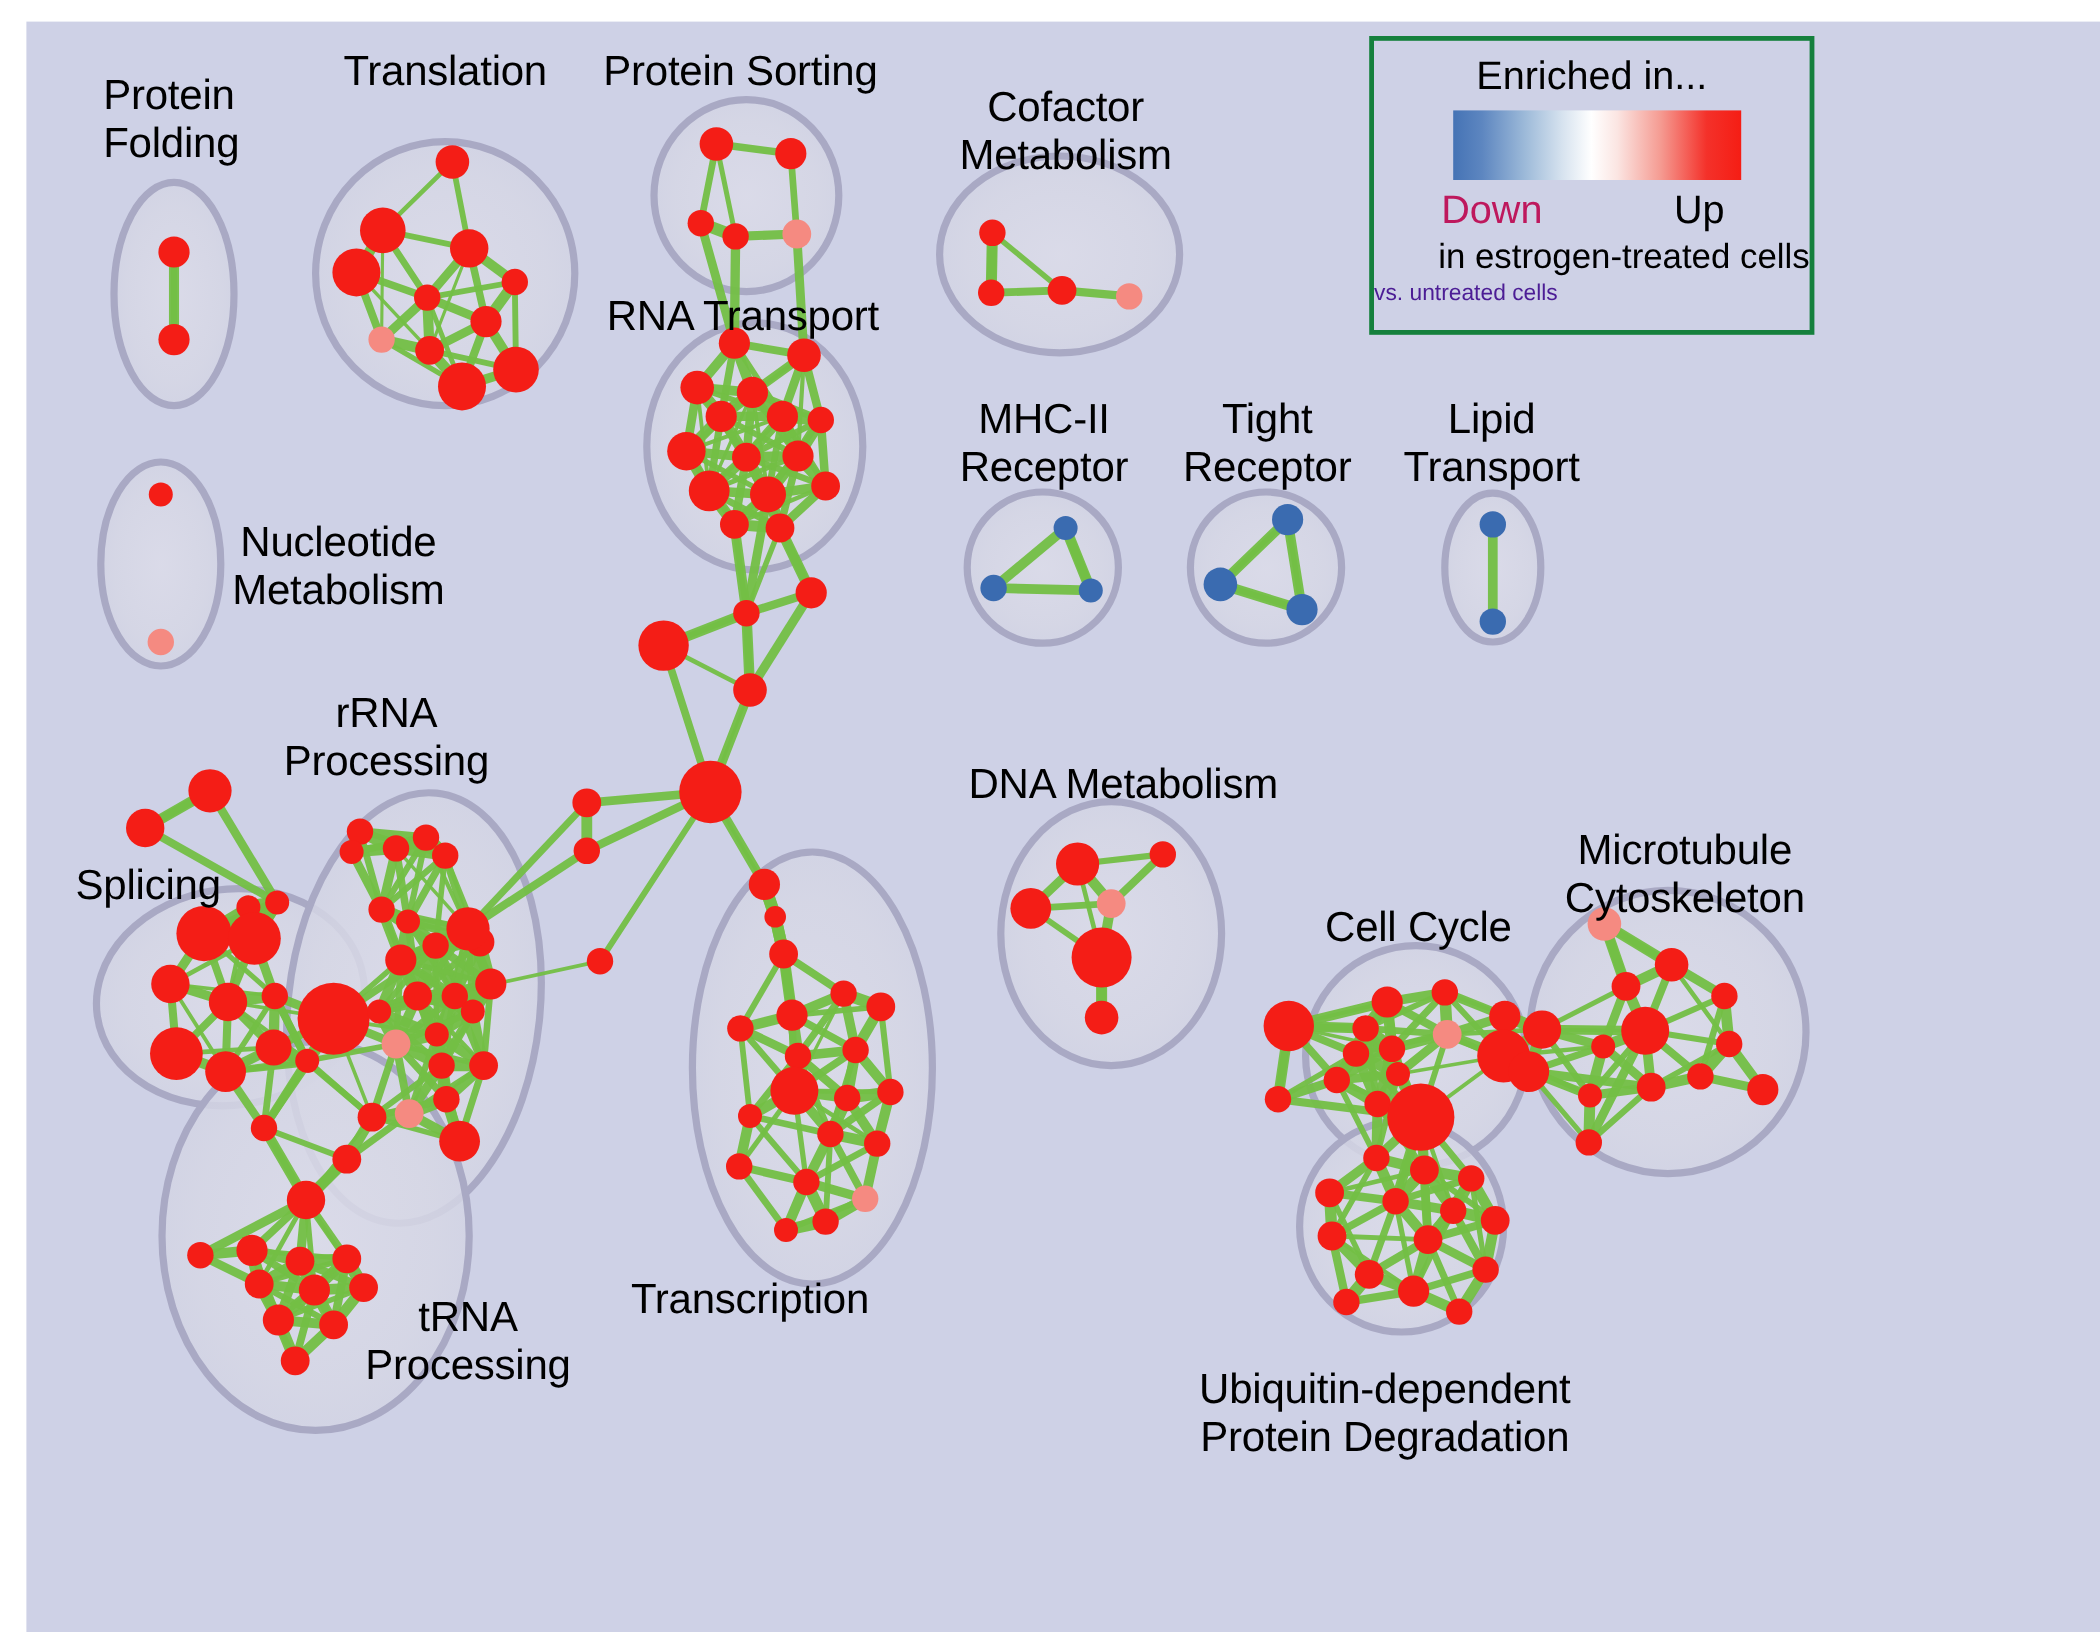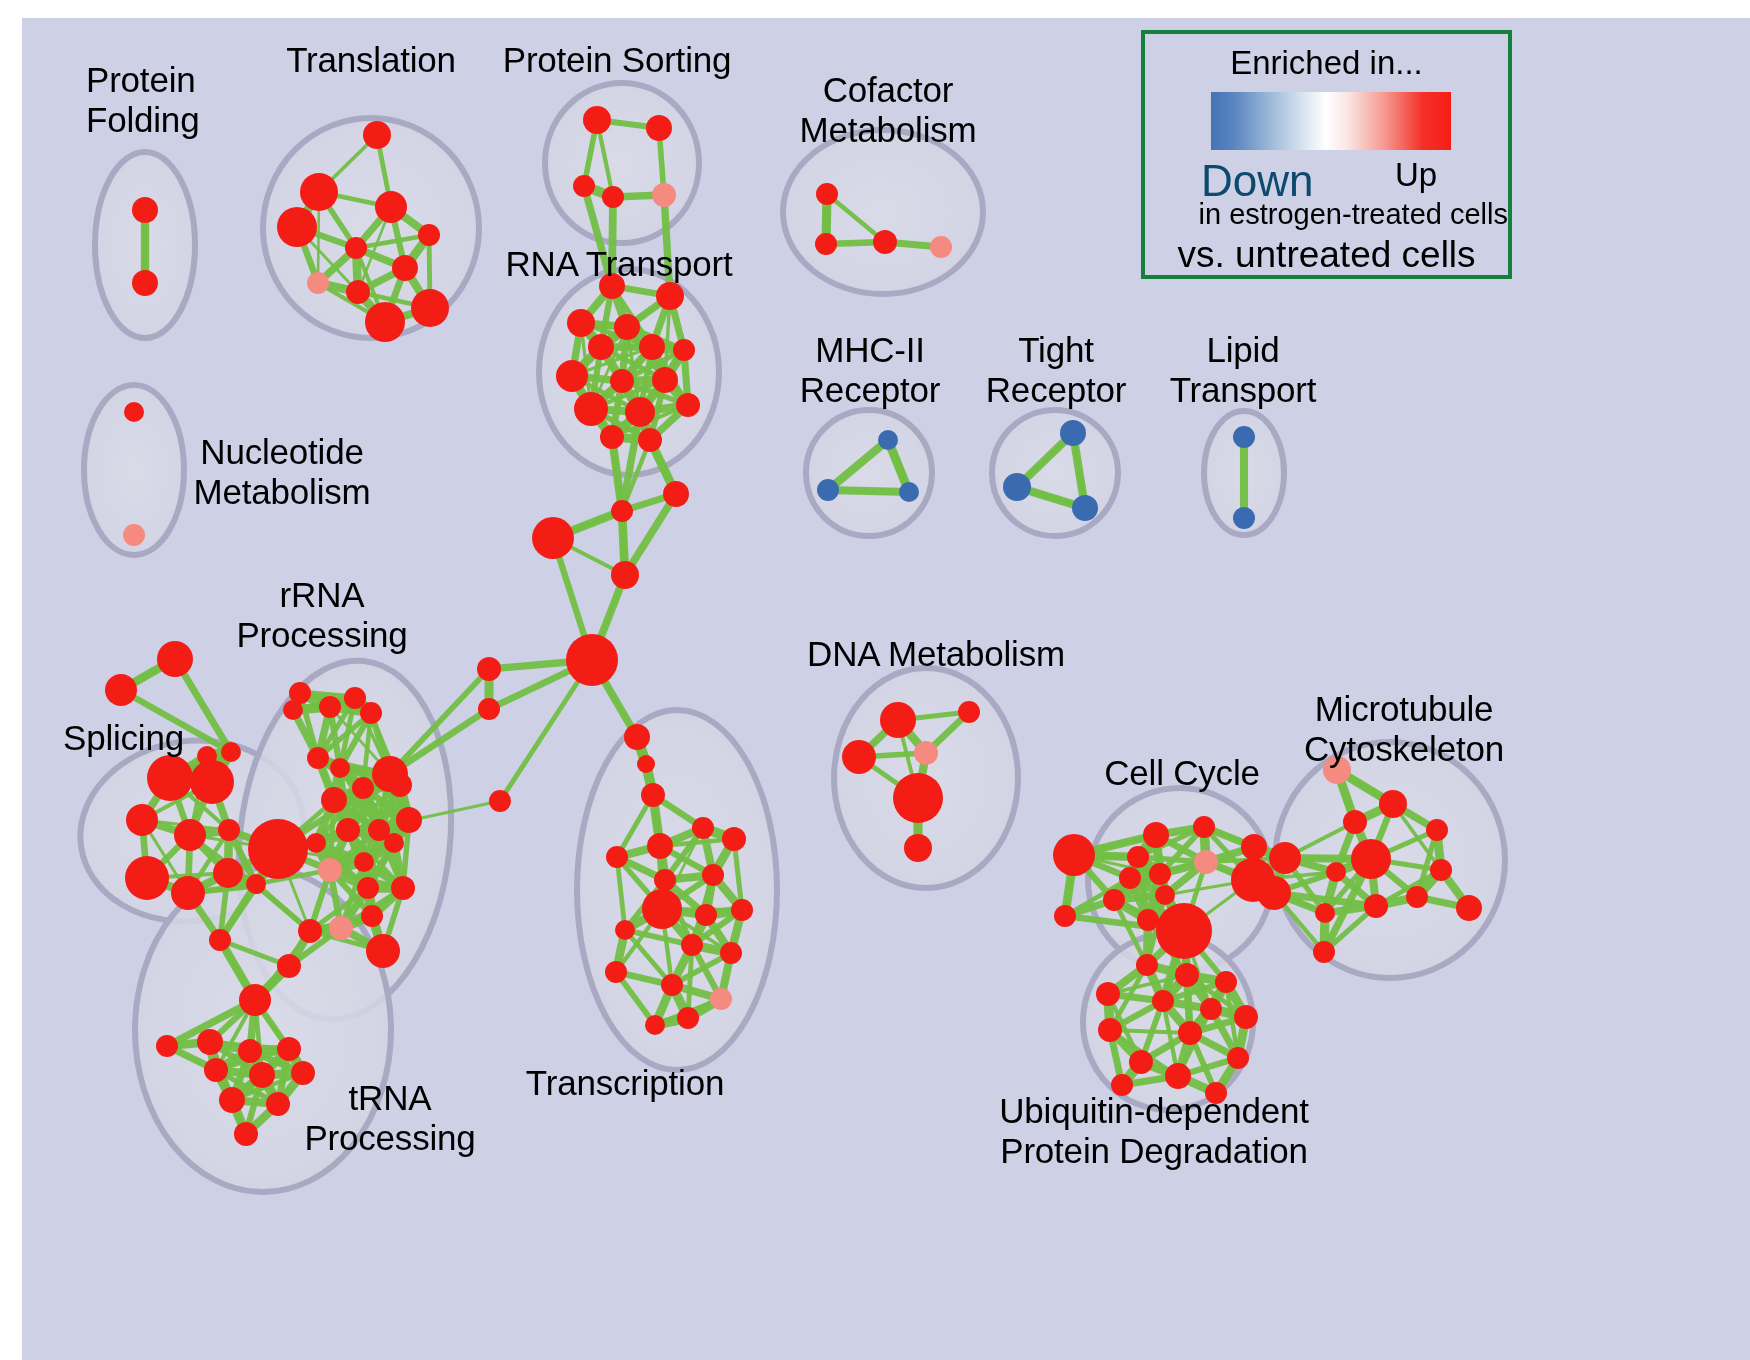--- a/index.html
+++ b/index.html
@@ -17,24 +17,24 @@
     background:#ced1e6;border:4px solid #15803d;box-sizing:border-box;
   }
   #legend-title{
     position:absolute;left:0;top:10px;width:100%;text-align:center;
     font-size:33px;color:#000;font-family:"Liberation Sans",sans-serif;
   }
   #legend-bar{
     position:absolute;left:66px;top:58px;width:240px;height:58px;
     background:linear-gradient(to right,#4573b5 0%,#5d86c0 10%,#9dbad9 25%,#d7e3ef 38%,#ffffff 48%,#fbe5e2 57%,#f59b92 72%,#f4312a 88%,#f51d14 100%);
   }
-  #legend-down{position:absolute;left:56px;top:122px;font-size:44px;color:#0c4a6e;}
+  #legend-down{position:absolute;left:56px;top:122px;font-size:33px;color:#be185d;}
   #legend-up{position:absolute;left:250px;top:122px;font-size:33px;color:#000;}
   #legend-sub1{position:absolute;left:0;top:164px;width:100%;text-align:right;font-size:29px;color:#000;}
-  #legend-sub2{position:absolute;left:0;top:200px;width:100%;text-align:center;font-size:37px;color:#000000;}
+  #legend-sub2{position:absolute;left:0;top:200px;width:100%;text-align:left;font-size:19px;color:#4c1d95;}
 </style>
 </head>
 <body>
 
 <div id="stage" style="background: rgb(255, 255, 255);">
 
   <svg id="canvas" viewBox="0 0 1750 1360">
     <defs>
       <radialGradient id="hullGrad" cx="50%" cy="50%" r="60%">
         <stop offset="0%" stop-color="#dcdce9"></stop>
@@ -851,21 +851,21 @@
       <div class="cluster-label center" style="left: 870px; top: 330px;"><div>MHC-II</div><div>Receptor</div></div>
       <div class="cluster-label center" style="left: 1056px; top: 330px;"><div>Tight</div><div>Receptor</div></div>
       <div class="cluster-label center" style="left: 1243px; top: 330px;"><div>Lipid</div><div>Transport</div></div>
       <div class="cluster-label center" style="left: 322px; top: 575px;"><div>rRNA</div><div>Processing</div></div>
       <div class="cluster-label" style="left: 63px; top: 718px;"><div>Splicing</div></div>
       <div class="cluster-label center" style="left: 936px; top: 634px;"><div>DNA Metabolism</div></div>
       <div class="cluster-label center" style="left: 1404px; top: 689px;"><div>Microtubule</div><div>Cytoskeleton</div></div>
       <div class="cluster-label center" style="left: 1182px; top: 753px;"><div>Cell Cycle</div></div>
       <div class="cluster-label center" style="left: 625px; top: 1063px;"><div>Transcription</div></div>
       <div class="cluster-label center" style="left: 390px; top: 1078px;"><div>tRNA</div><div>Processing</div></div>
-      <div class="cluster-label center" style="left: 1154px; top: 1091px;"><div>Ubiquitin-dependent</div><div>Protein Degradation</div></div>
+      <div class="cluster-label center" style="left: 1154px; top: 1138px;"><div>Ubiquitin-dependent</div><div>Protein Degradation</div></div>
     </div>
 
   <div id="legend">
     <div id="legend-title">Enriched in...</div>
     <div id="legend-bar"></div>
     <div id="legend-down">Down</div>
     <div id="legend-up">Up</div>
     <div id="legend-sub1">in estrogen-treated cells</div>
     <div id="legend-sub2">vs. untreated cells</div>
   </div>

